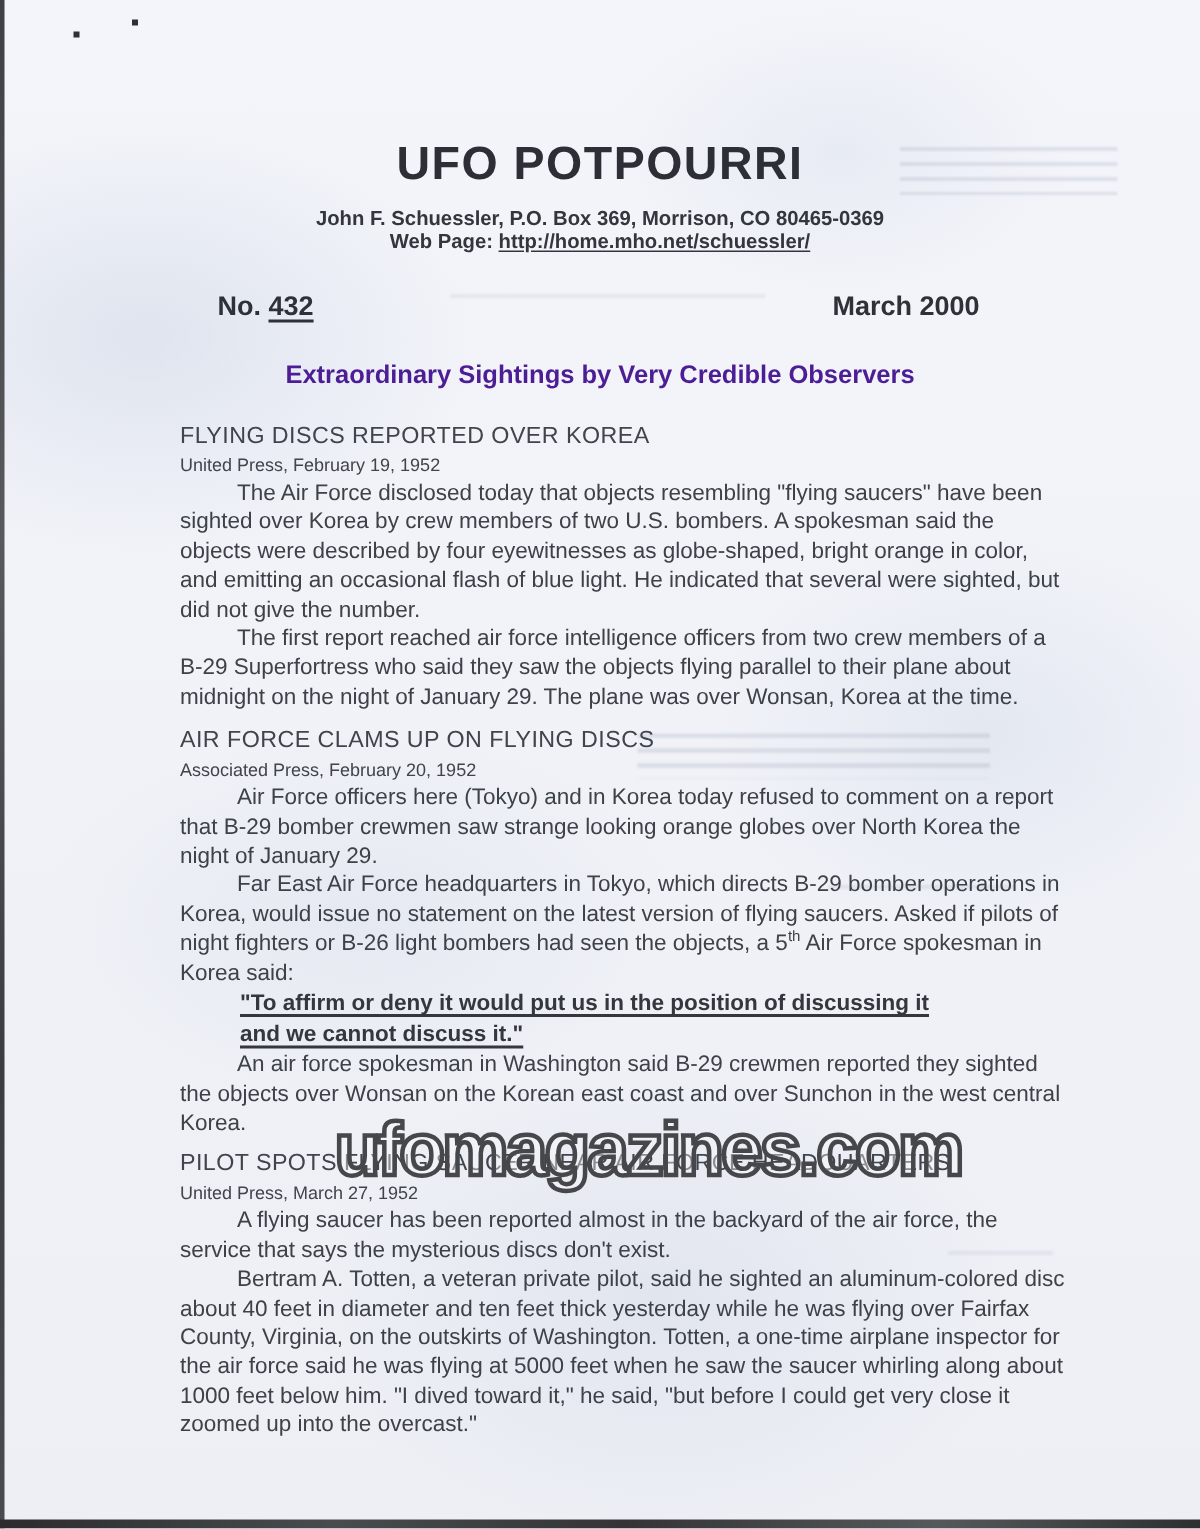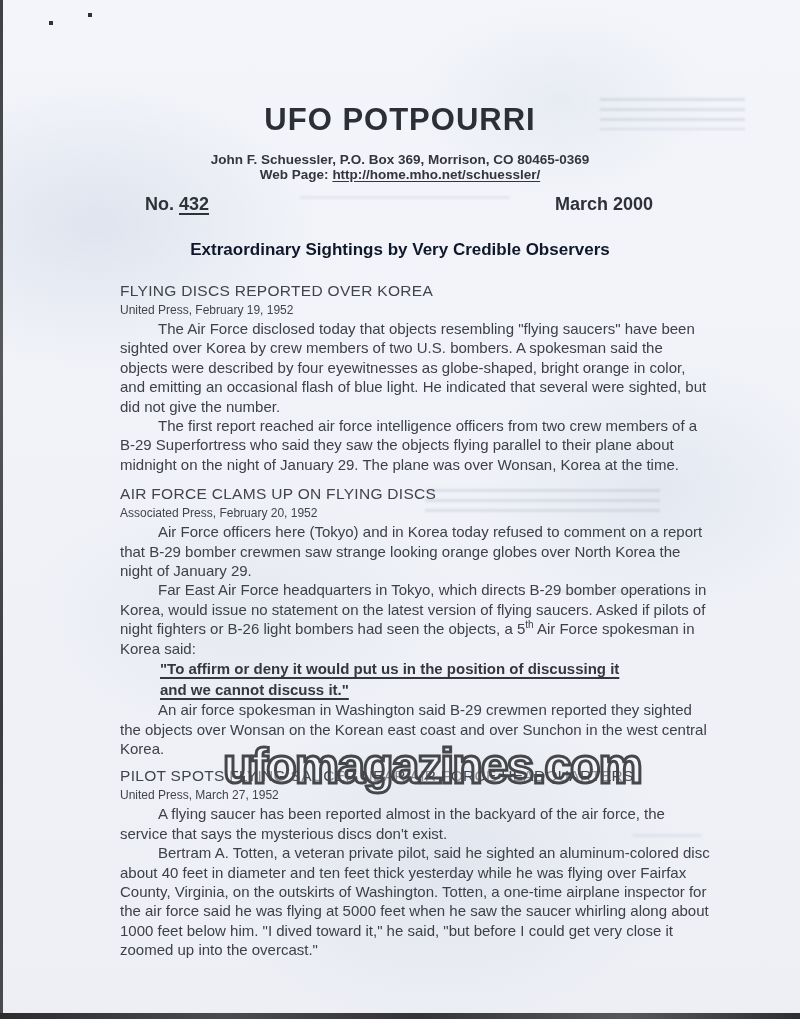--- a/index.html
+++ b/index.html
@@ -27,37 +27,37 @@
     position: absolute; left: 0; bottom: 0; height: 6px; width: 100%;
     background: linear-gradient(90deg, #2c2c2e, #4a4b4e 28%, #343436 52%, #57585b 78%, #2e2f31);
     z-index: 8;
   }
   .staple-dot { position: absolute; width: 4px; height: 4px; background: #2f3033; z-index: 7; }
   .dot-1 { left: 49px; top: 21px; }
   .dot-2 { left: 88px; top: 13px; }
 
   .masthead { position: absolute; top: 88px; left: 0; width: 100%; text-align: center; z-index: 2; }
   .mast-title {
-    margin: 16px; font-size: 31px; line-height: 32px; font-weight: bold;
+    margin: 5px; font-size: 31px; line-height: 32px; font-weight: bold;
     letter-spacing: 1px; color: #2c2f36;
   }
   .mast-address { margin-top: 13px; font-size: 13.5px; line-height: 15px; font-weight: bold; color: #33363d; }
   .mast-line { font-size: 13.5px; line-height: 15px; font-weight: bold; color: #33363d; }
   .mast-link { text-decoration: underline; text-underline-offset: 2px; }
 
   .issue-row {
     position: absolute; top: 194px; left: 145px; right: 147px;
     display: flex; justify-content: space-between;
     font-size: 18px; line-height: 20px; font-weight: bold; color: #2e3138; z-index: 2; align-items: flex-end;
   }
   .issue-number { text-decoration: underline; text-decoration-thickness: 2px; text-underline-offset: 3px; }
 
   .headline {
     position: absolute; top: 240px; left: 0; width: 100%; text-align: center;
-    font-size: 17px; line-height: 20px; font-weight: bold; color: #0f172a; z-index: 2;
+    font-size: 17px; line-height: 20px; font-weight: bold; color: #4c1d95; z-index: 2;
   }
 
   .articles { position: absolute; left: 120px; top: 283px; width: 592px; z-index: 2; }
   .article-heading {
     margin: 0; font-size: 15.5px; line-height: 16px; font-weight: 400;
     letter-spacing: .3px; color: #40444c;
   }
   .byline { font-size: 12px; line-height: 13px; margin: 5px 0 2px 0; color: #40444c; }
   .articles p { margin: 0; text-indent: 38px; font-size: 15px; line-height: 19.4px; }
   .article + .article { margin-top: 12px; }

